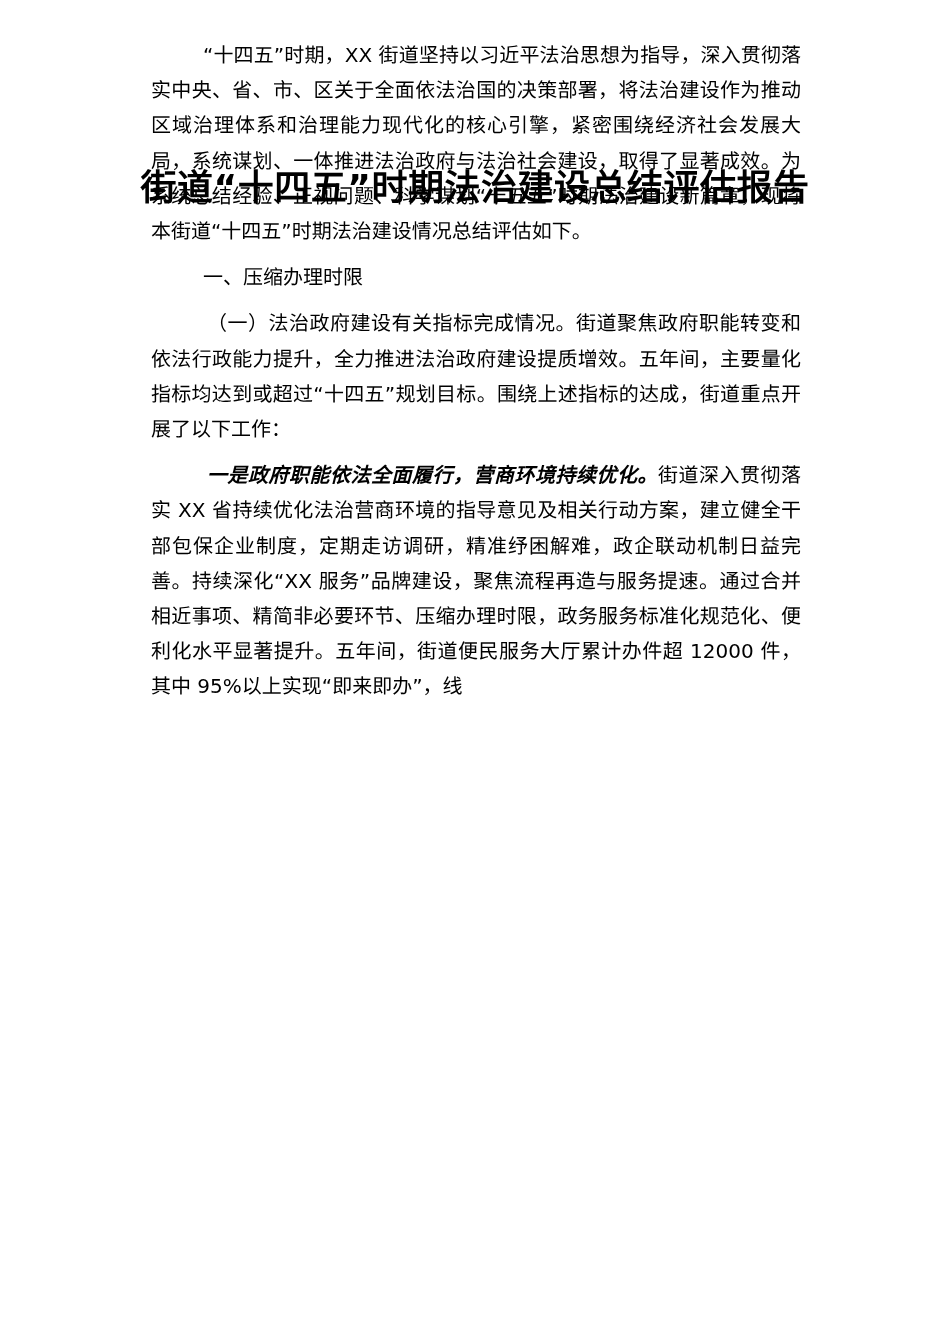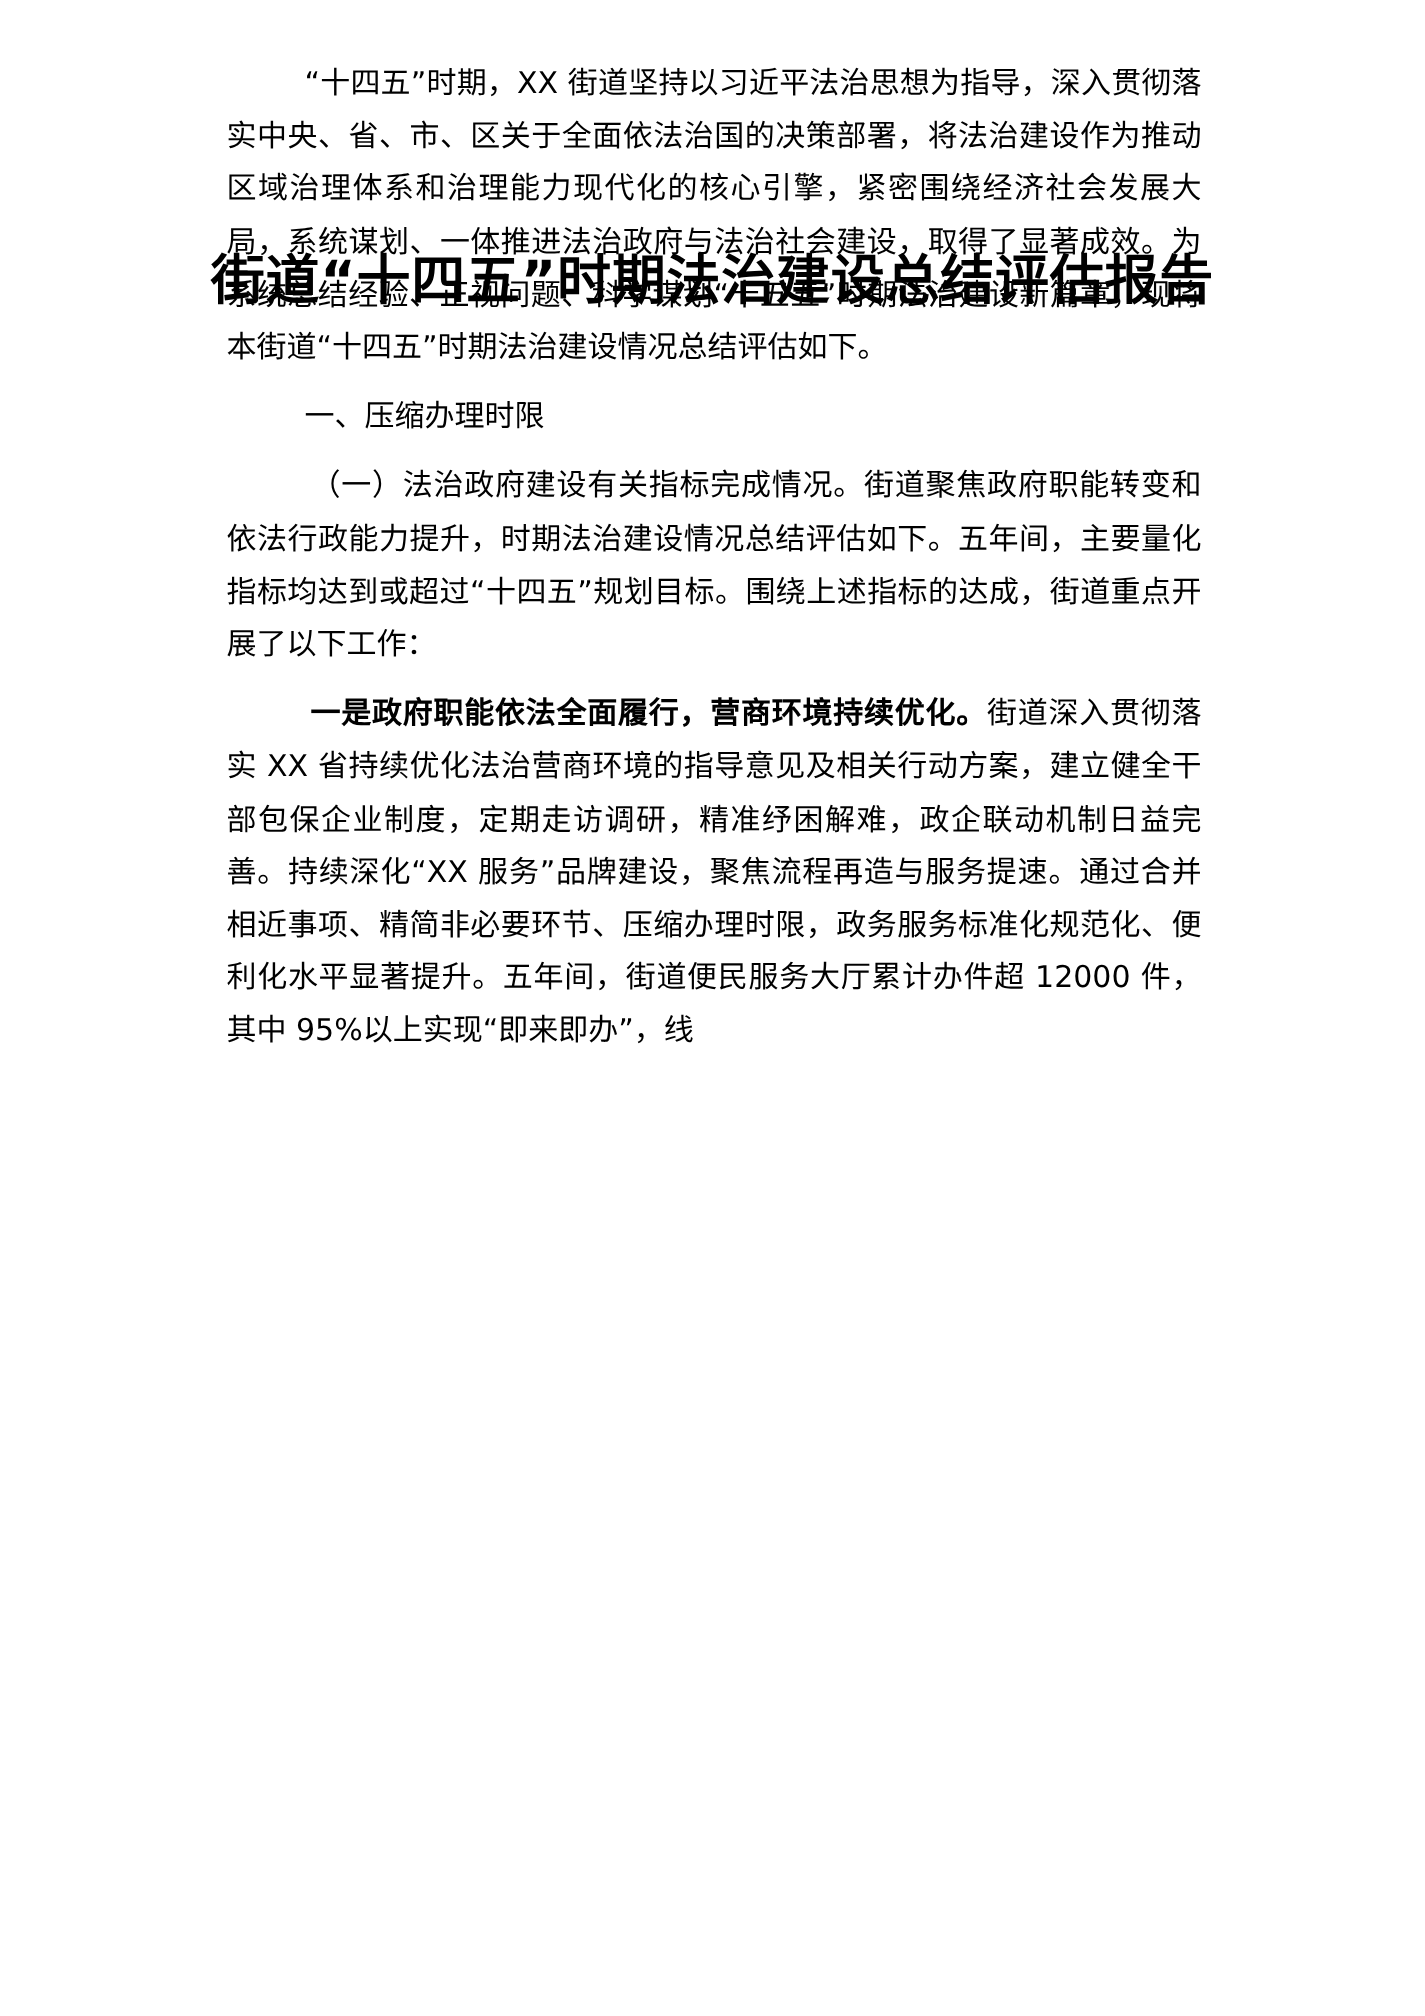--- a/index.html
+++ b/index.html
@@ -56,37 +56,38 @@
     text-indent: 52px;
   }
   p.para.indent-paren {
     text-indent: 56px;
   }
   p.para.indent-bold {
     text-indent: 56px;
   }
   .run-bold {
     font-weight: bold;
+    font-style: italic;
   }
 </style>
 </head>
 <body>
 
 <div class="page">
 
   <h1 class="doc-title">街道“十四五”时期法治建设总结评估报告</h1>
 
   <div class="page-body">
 
     <div class="body-block">
 
       <p class="para indent2">“十四五”时期，XX 街道坚持以习近平法治思想为指导，深入贯彻落实中央、省、市、区关于全面依法治国的决策部署，将法治建设作为推动区域治理体系和治理能力现代化的核心引擎，紧密围绕经济社会发展大局，系统谋划、一体推进法治政府与法治社会建设，取得了显著成效。为系统总结经验、正视问题、科学谋划“十五五”时期法治建设新篇章，现将本街道“十四五”时期法治建设情况总结评估如下。</p>
 
       <p class="para indent2">一、压缩办理时限</p>
 
 
-      <p class="para indent-paren">（一）法治政府建设有关指标完成情况。街道聚焦政府职能转变和依法行政能力提升，时期法治建设情况总结评估如下。五年间，主要量化指标均达到或超过“十四五”规划目标。围绕上述指标的达成，街道重点开展了以下工作：</p>
+      <p class="para indent-paren">（一）法治政府建设有关指标完成情况。街道聚焦政府职能转变和依法行政能力提升，全力推进法治政府建设提质增效。五年间，主要量化指标均达到或超过“十四五”规划目标。围绕上述指标的达成，街道重点开展了以下工作：</p>
 
       <p class="para indent-bold"><span class="run-bold">一是政府职能依法全面履行，营商环境持续优化。</span><span>街道深入贯彻落实 XX 省持续优化法治营商环境的指导意见及相关行动方案，建立健全干部包保企业制度，定期走访调研，精准纾困解难，政企联动机制日益完善。持续深化“XX 服务”品牌建设，聚焦流程再造与服务提速。通过合并相近事项、精简非必要环节、压缩办理时限，政务服务标准化规范化、便利化水平显著提升。五年间，街道便民服务大厅累计办件超 12000 件，其中 95%以上实现“即来即办”，线</span></p>
 
     </div>
   </div>
 </div>
 
 </body></html>

